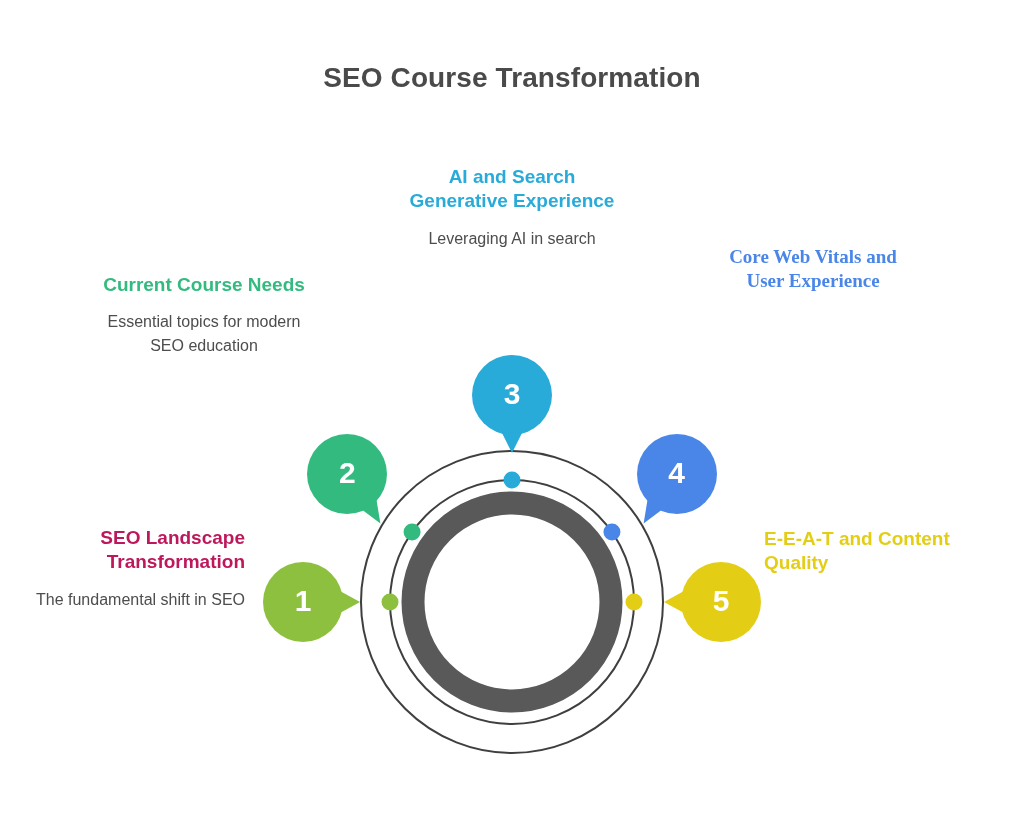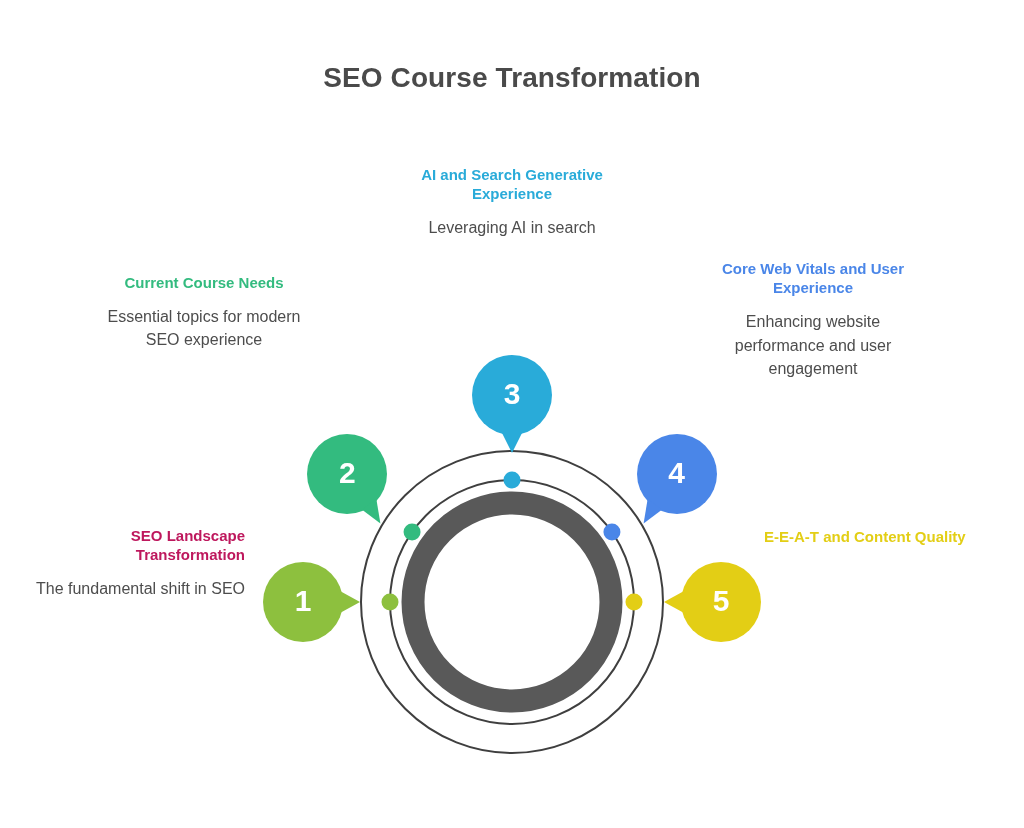--- a/index.html
+++ b/index.html
@@ -52,21 +52,21 @@
   }
   .bubble .num { position: relative; top: -1px; }
   .tail {
     position: absolute;
     width: 0; height: 0;
   }
 
   
   .label-block { position: absolute; }
   .label-title {
-    font-size: 15px;
+    font-size: 19px;
     font-weight: bold;
     line-height: 1.28;
     margin-bottom: 13px;
   }
   .label-desc {
     font-size: 16px;
     color: #4d4d4d;
     line-height: 1.45;
   }
   .ta-center { text-align: center; }
@@ -119,28 +119,27 @@
         <span class="tail" style="left: -17px; top: 29px; border-top: 11px solid transparent; border-bottom: 11px solid transparent; border-right: 20px solid rgb(227, 206, 21);"></span>
       </div>
     </div>
   <div id="label-layer">
       <div class="label-block ta-right" style="left: 30px; top: 526px; width: 215px;">
         <div class="label-title" style="color: #be185d;">SEO Landscape Transformation</div>
         <div class="label-desc">The fundamental shift in SEO</div>
       </div>
       <div class="label-block ta-center" style="left: 98px; top: 273px; width: 212px;">
         <div class="label-title" style="color: rgb(51, 187, 127);">Current Course Needs</div>
-        <div class="label-desc">Essential topics for modern SEO experience</div>
+        <div class="label-desc">Essential topics for modern SEO education</div>
       </div>
       <div class="label-block ta-center" style="left: 408px; top: 165px; width: 208px;">
         <div class="label-title" style="color: rgb(41, 171, 217);">AI and Search Generative Experience</div>
         <div class="label-desc">Leveraging AI in search</div>
       </div>
-      <div class="label-block ta-center" style="left: 713px; top: 259px; width: 200px;">
+      <div class="label-block ta-center" style="left: 713px; top: 245px; width: 200px; font-family: Liberation Serif, serif;">
         <div class="label-title" style="color: rgb(74, 134, 232);">Core Web Vitals and User Experience</div>
-        <div class="label-desc">Enhancing website performance and user engagement</div>
       </div>
       <div class="label-block ta-left" style="left: 764px; top: 527px; width: 208px;">
         <div class="label-title" style="color: rgb(227, 206, 21);">E-E-A-T and Content Quality</div>
       </div>
     </div>
 
 </div>
 
 </body></html>

